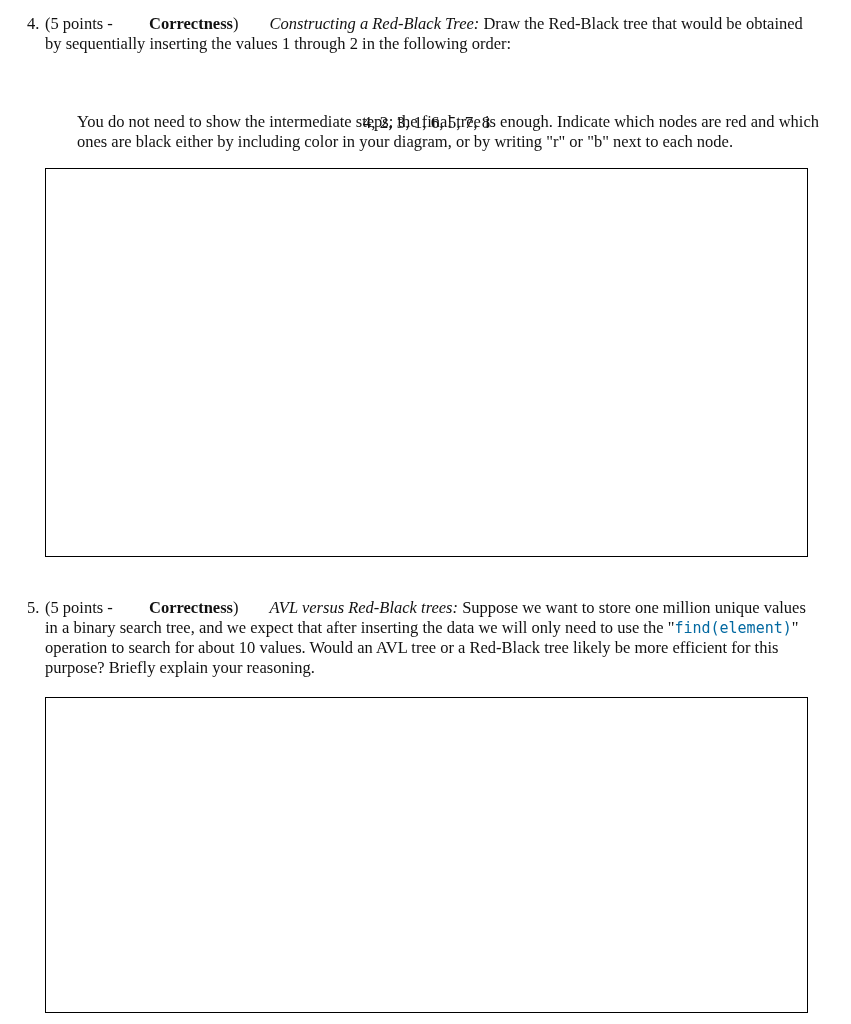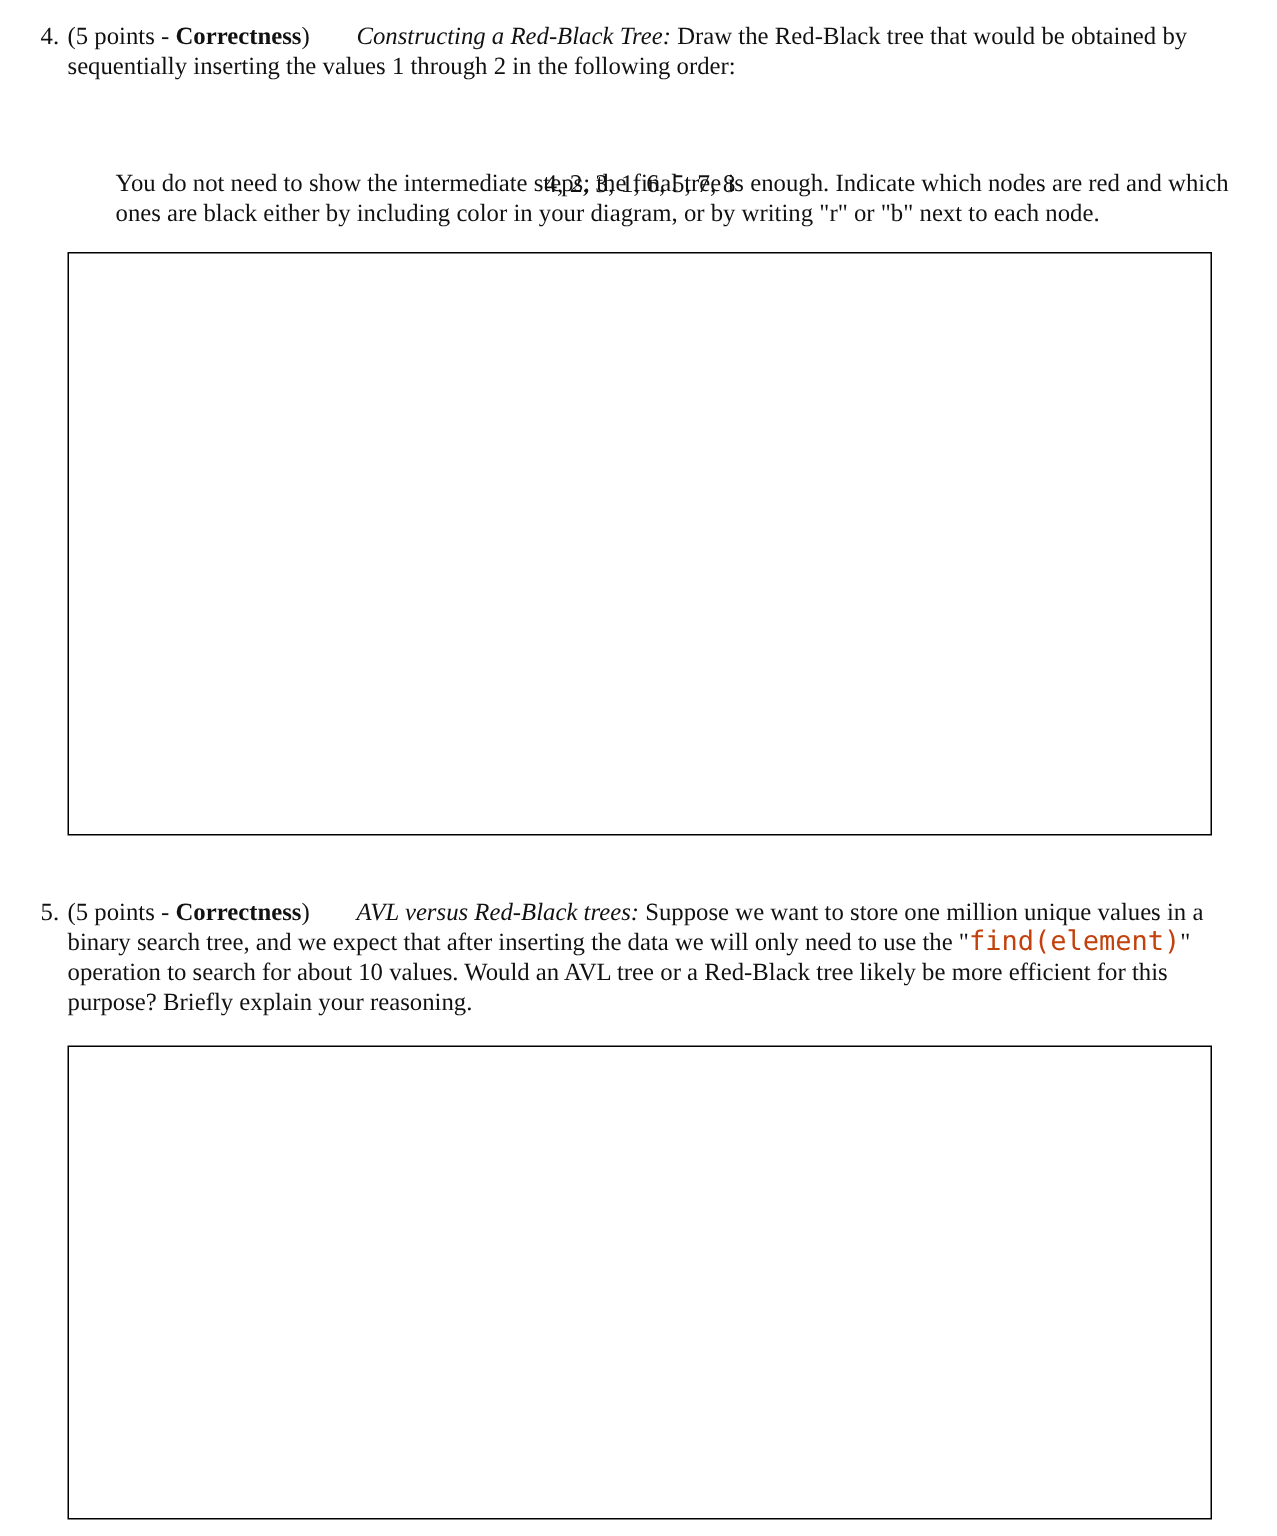--- a/index.html
+++ b/index.html
@@ -21,26 +21,26 @@
     width: 18px;
     font-size: 16.5px;
     line-height: 20px;
   }
   .qtext {
     width: 765px;
     font-size: 16.5px;
     line-height: 20px;
     text-align: left;
   }
-  .bold { font-weight: bold; }
+  .bold { font-weight: bold; margin-left: 32px; }
   .ital { font-style: italic; margin-left: 27px; }
   .mono {
     font-family: "DejaVu Sans Mono", monospace;
-    font-size: 18px;
-    color: #c2410c;
+    font-size: 15px;
+    color: #0369a1;
   }
   .seq-line {
     position: absolute;
     left: 45px;
     width: 763px;
     text-align: center;
     font-size: 17px;
     line-height: 20px;
   }
   .answer-box {

